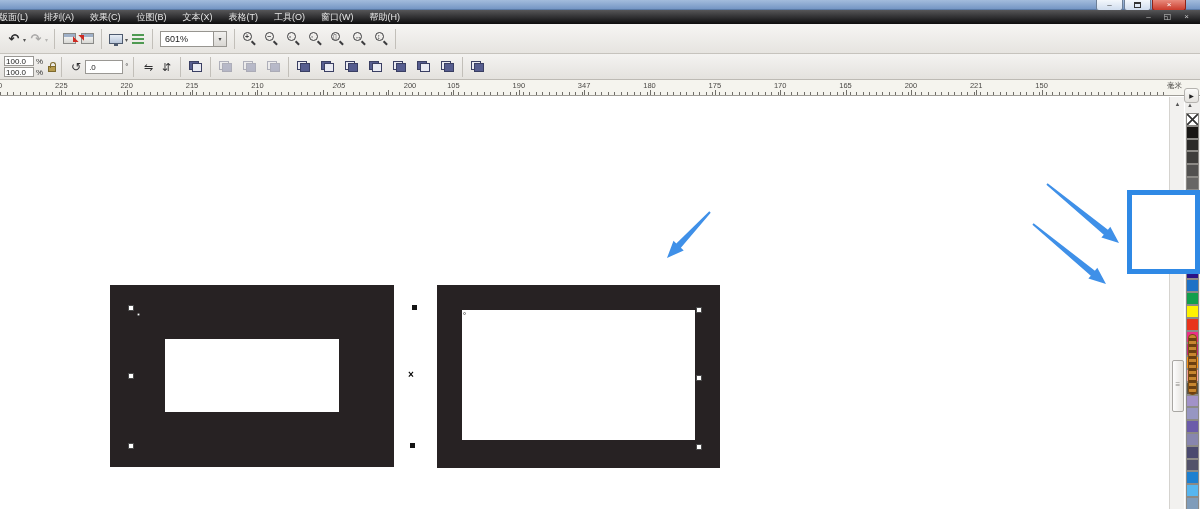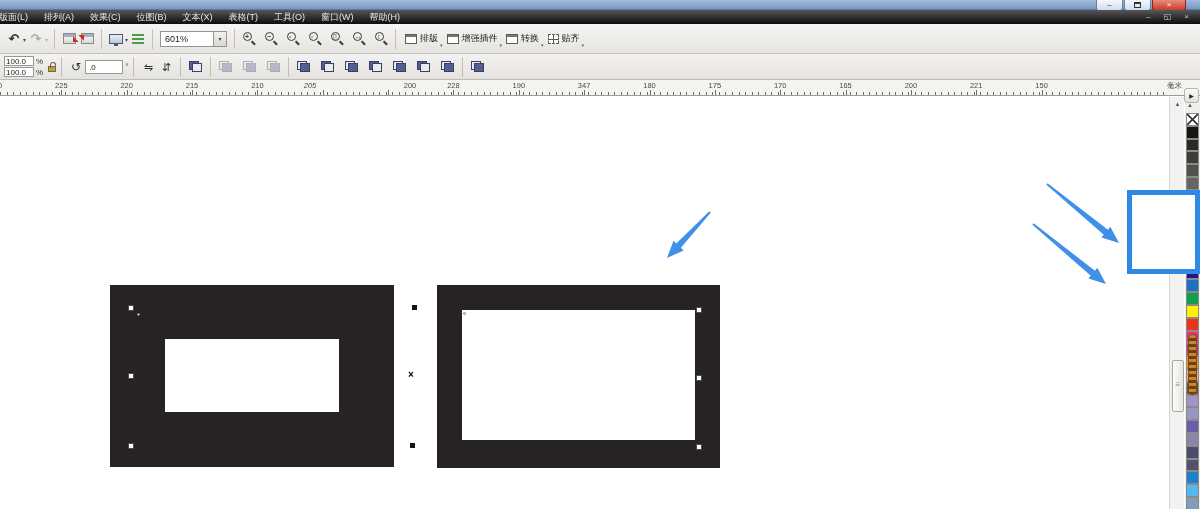--- a/index.html
+++ b/index.html
@@ -236,42 +236,20 @@
         </span>
         <span class="tbtn">
           <span class="mag">
             <span class="lens"></span>
             <span class="handle"></span>
             <span class="sym">↕</span>
           </span>
         </span>
       </span>
     <span class="sep"></span>
-    <span id="pluginbtns" style="display:flex;align-items:center;">
-        <span class="plugin-btn">
-          <span class="winapp"></span>
-          <span class="lbl">排版</span>
-        </span>
-        <span class="fly">▾</span>
-        <span class="plugin-btn">
-          <span class="winapp"></span>
-          <span class="lbl">增强插件</span>
-        </span>
-        <span class="fly">▾</span>
-        <span class="plugin-btn">
-          <span class="winapp"></span>
-          <span class="lbl">转换</span>
-        </span>
-        <span class="fly">▾</span>
-        <span class="plugin-btn">
-          <span class="grid-ico"></span>
-          <span class="lbl">贴齐</span>
-        </span>
-        <span class="fly">▾</span>
-      </span>
   </div>
 
   <div class="propbar">
     <span class="scale-group">
       <span class="scale-col">
         <span class="scale-row">
             <span class="mini-field">100.0</span>
             <span class="pct">%</span>
           </span>
         <span class="scale-row">
@@ -524,25 +502,25 @@
       <div class="tick-label" style="left: -4px;">230</div>
       <div class="tick major" style="left: 61.3px;"></div>
       <div class="tick-label" style="left: 61.3px;">225</div>
       <div class="tick major" style="left: 126.7px;"></div>
       <div class="tick-label" style="left: 126.7px;">220</div>
       <div class="tick major" style="left: 192px;"></div>
       <div class="tick-label" style="left: 192px;">215</div>
       <div class="tick major" style="left: 257.4px;"></div>
       <div class="tick-label" style="left: 257.4px;">210</div>
       <div class="tick major" style="left: 322.8px;"></div>
-      <div class="tick-label" style="left: 310px; font-style: italic;">205</div>
+      <div class="tick-label" style="left: 339px; font-style: italic;">205</div>
       <div class="tick major" style="left: 388.1px;"></div>
       <div class="tick-label" style="left: 410px;">200</div>
       <div class="tick major" style="left: 453.4px;"></div>
-      <div class="tick-label" style="left: 453.4px;">228</div>
+      <div class="tick-label" style="left: 453.4px;">105</div>
       <div class="tick major" style="left: 518.8px;"></div>
       <div class="tick-label" style="left: 518.8px;">190</div>
       <div class="tick major" style="left: 584.1px;"></div>
       <div class="tick-label" style="left: 584.1px;">347</div>
       <div class="tick major" style="left: 649.5px;"></div>
       <div class="tick-label" style="left: 649.5px;">180</div>
       <div class="tick major" style="left: 714.8px;"></div>
       <div class="tick-label" style="left: 714.8px;">175</div>
       <div class="tick major" style="left: 780.2px;"></div>
       <div class="tick-label" style="left: 780.2px;">170</div>

